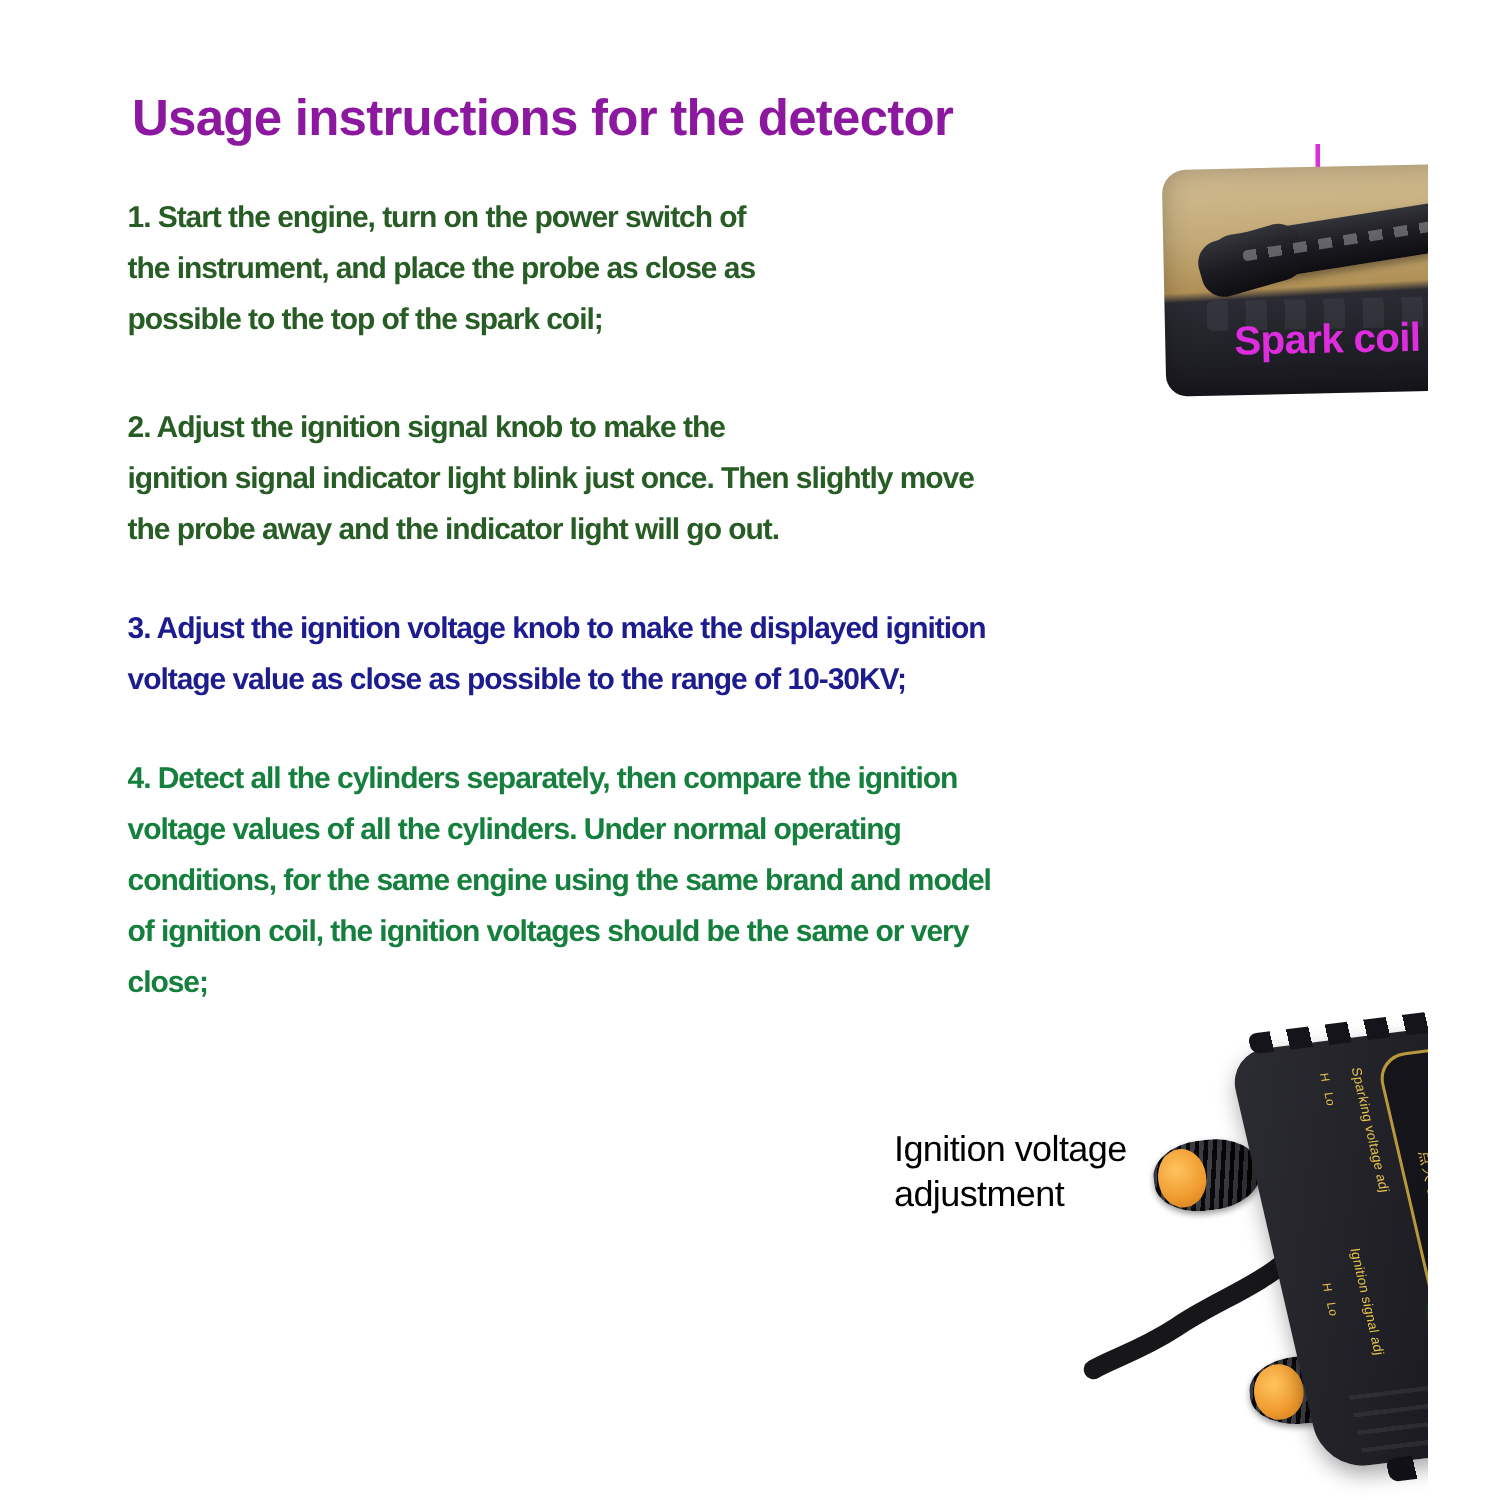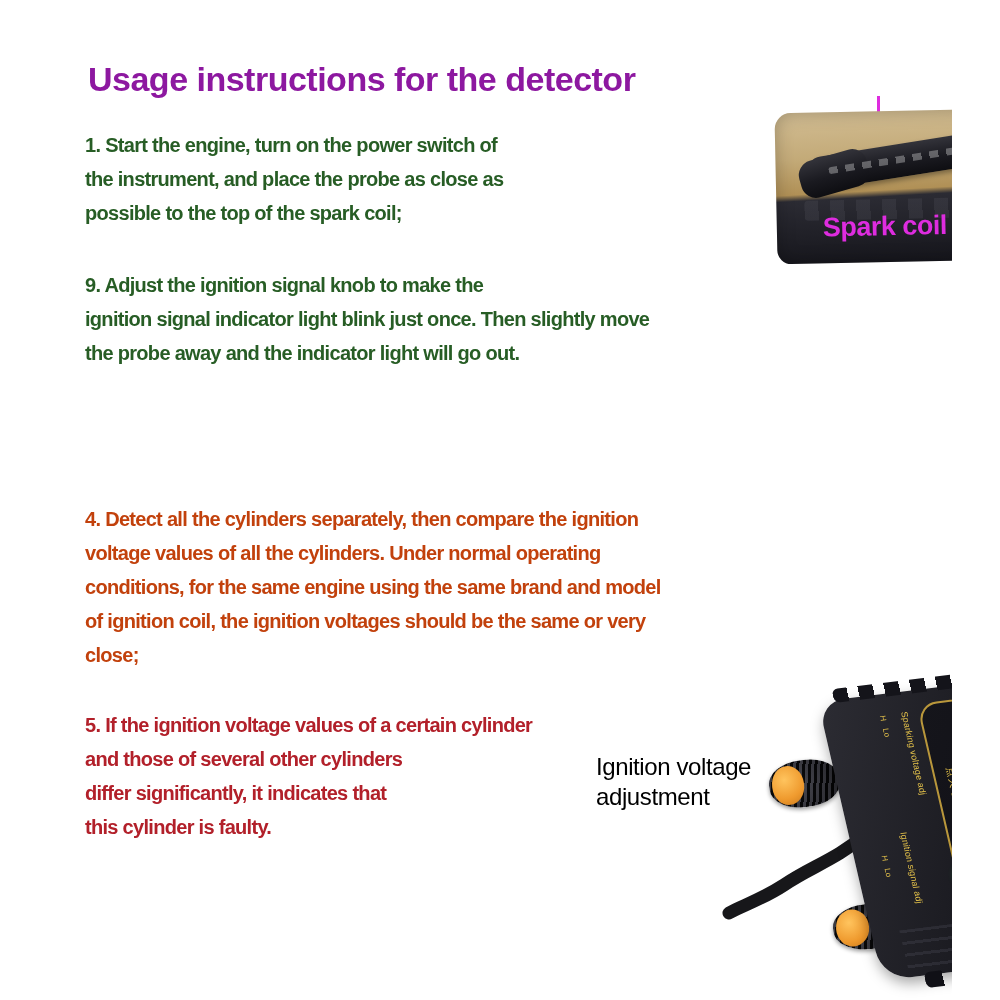--- a/index.html
+++ b/index.html
@@ -136,32 +136,30 @@
 </head>
 <body>
 
 <div class="page">
 
   <h1 class="title" style="color: rgb(141, 24, 160);">Usage instructions for the detector</h1>
 
   <p class="step s1" style="color: rgb(39, 93, 37);">1. Start the engine, turn on the power switch of
 the instrument, and place the probe as close as
 possible to the top of the spark coil;</p>
-  <p class="step s2" style="color: rgb(39, 93, 37);">9. Adjust the ignition signal knob to make the
+  <p class="step s2" style="color: rgb(39, 93, 37);">2. Adjust the ignition signal knob to make the
 ignition signal indicator light blink just once. Then slightly move
 the probe away and the indicator light will go out.</p>
-  <p class="step s4" style="color: #c2410c;">4. Detect all the cylinders separately, then compare the ignition
+  <p class="step s3" style="color: rgb(28, 28, 142);">3. Adjust the ignition voltage knob to make the displayed ignition
+voltage value as close as possible to the range of 10-30KV;</p>
+  <p class="step s4" style="color: #15803d;">4. Detect all the cylinders separately, then compare the ignition
 voltage values of all the cylinders. Under normal operating
 conditions, for the same engine using the same brand and model
 of ignition coil, the ignition voltages should be the same or very
 close;</p>
-  <p class="step s5" style="color: rgb(178, 32, 42);">5. If the ignition voltage values of a certain cylinder
-and those of several other cylinders
-differ significantly, it indicates that
-this cylinder is faulty.</p>
 
   <div class="probe-pointer"></div>
 
   <div class="coil-body">
     <div class="coil-streaks"></div>
     <div class="coil-label" style="color: rgb(222, 44, 223);">Spark coil</div>
   </div>
   <div class="probe"></div>
 
   <svg class="cable-svg">

